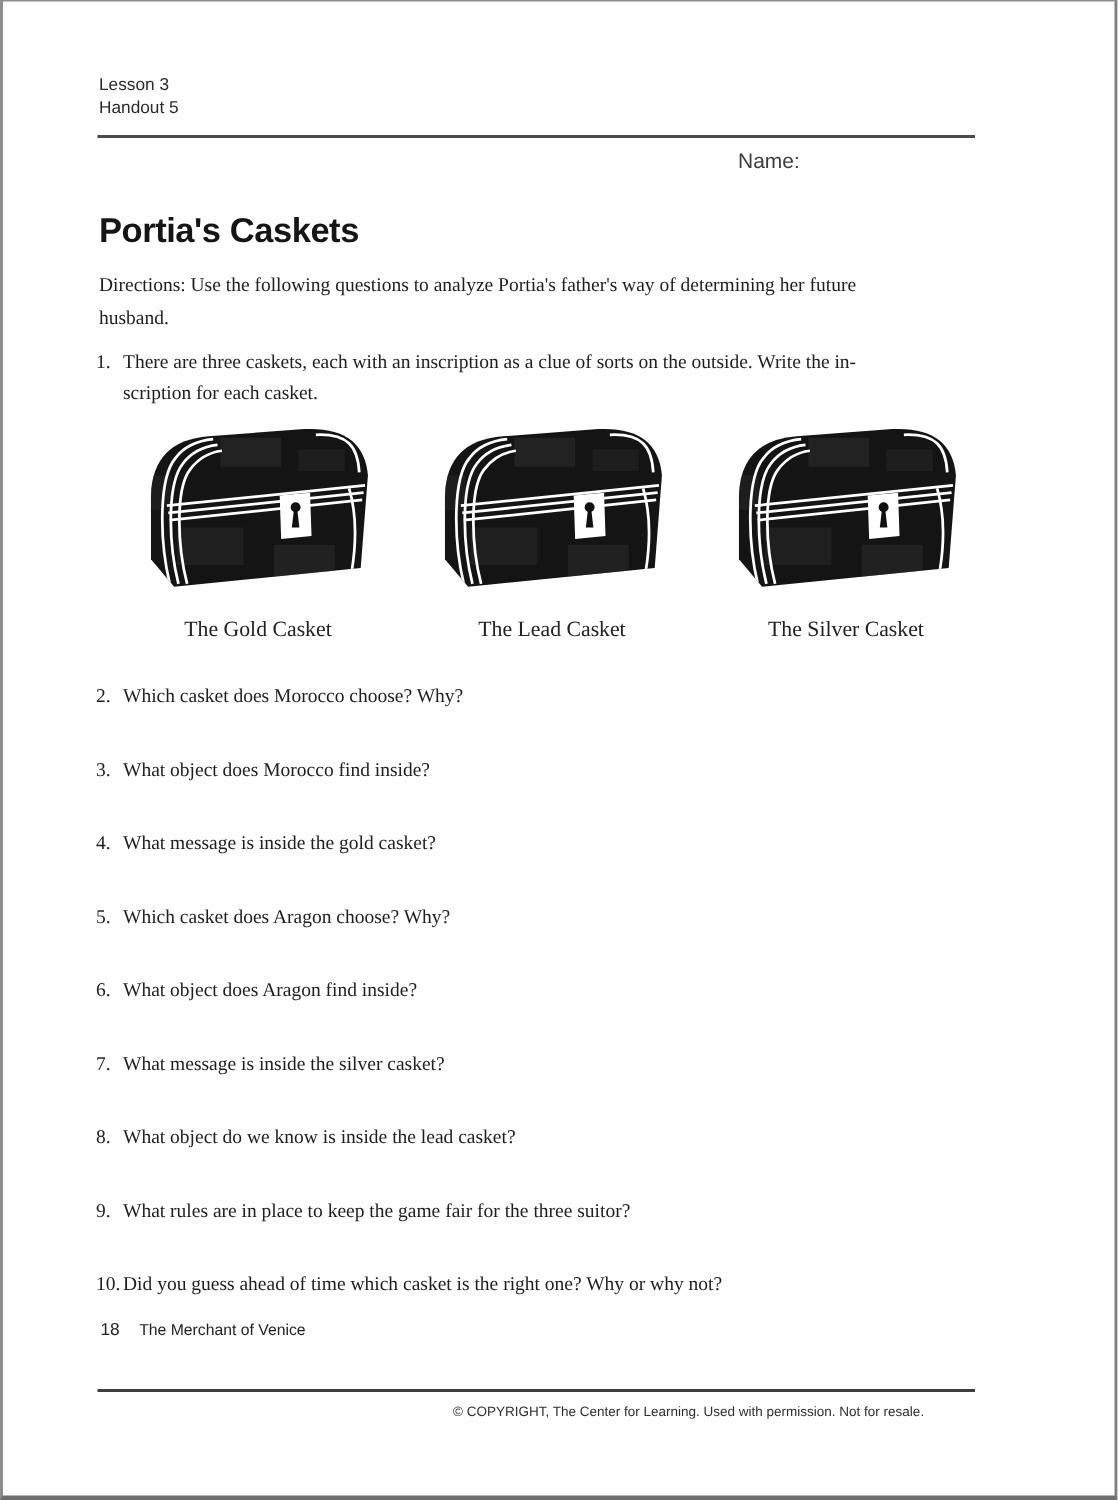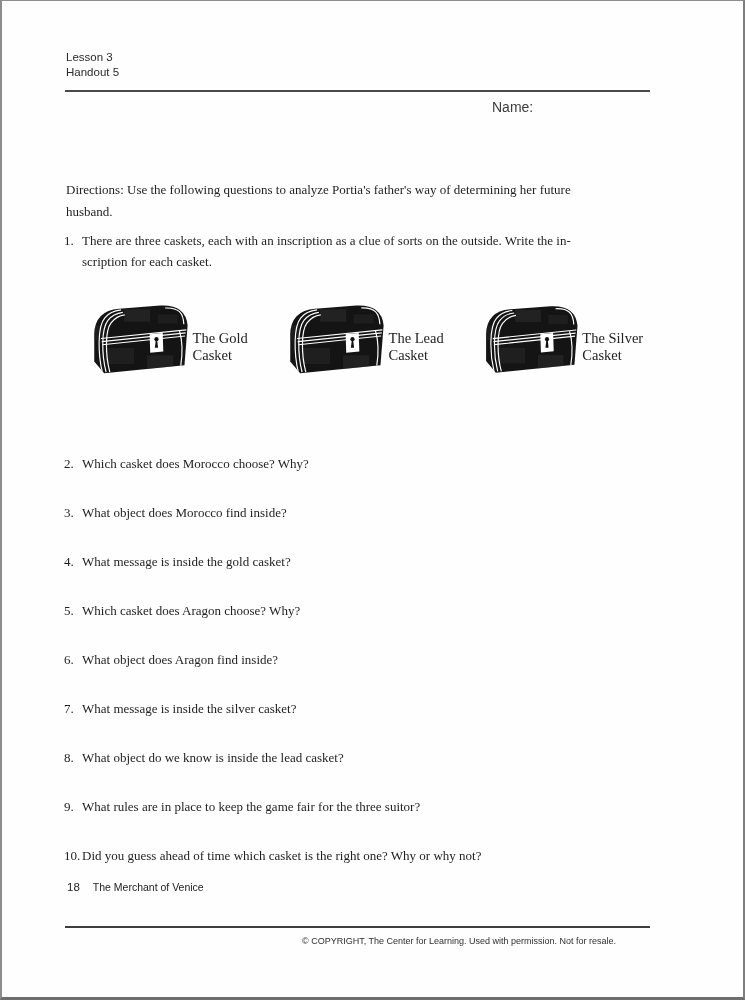--- a/index.html
+++ b/index.html
@@ -38,21 +38,21 @@
   .q-num{width:18px;flex-shrink:0;}
   .q-text{flex:1;white-space:pre-line;}
   .q1{position:absolute;left:62px;top:229px;width:602px;}
   .q-list{position:absolute;left:62px;top:452px;width:602px;}
   .q-list .q-row{margin-bottom:28px;}
 
   .caskets-row{
     position:absolute;left:86px;top:281px;width:560px;
     display:flex;justify-content:space-between;
   }
-  .casket-fig{width:168px;display:flex;align-items:center;}
+  .casket-fig{width:168px;display:flex;flex-direction:column;align-items:center;}
   .casket-fig svg{display:block;}
   .casket-caption{margin-top:12px;font-size:14.5px;color:#222;}
 
   .footer-rule{position:absolute;left:63px;top:925px;width:585px;height:2px;background:#3e3e3e;}
   .footer-left{position:absolute;left:65px;top:880px;font-size:10.5px;color:#222;display:flex;}
   .footer-page-num{font-size:11.5px;margin-right:13px;}
   .footer-right{position:absolute;left:300px;top:935px;width:348px;text-align:left;font-size:9px;color:#2e2e2e;}
 
   .svg-defs{position:absolute;width:0;height:0;overflow:hidden;}
 </style>
@@ -92,20 +92,21 @@
 
 <div class="page">
 
   <div class="header-left sans">
     <div>Lesson 3</div>
     <div>Handout 5</div>
   </div>
   <div class="name-label sans">Name:</div>
   <div class="header-rule"></div>
 
+  <h1 class="page-title sans" style="margin:0;">Portia's Caskets</h1>
 
   <div class="directions"><span class="dlabel">Directions:</span>&nbsp;<span class="dtext">Use the following questions to analyze Portia's father's way of determining her future
 husband.</span></div>
 
   <div class="q-row q1">
     <span class="q-num">1.</span>
     <span class="q-text">There are three caskets, each with an inscription as a clue of sorts on the outside. Write the in-
 scription for each casket.</span>
   </div>
 

